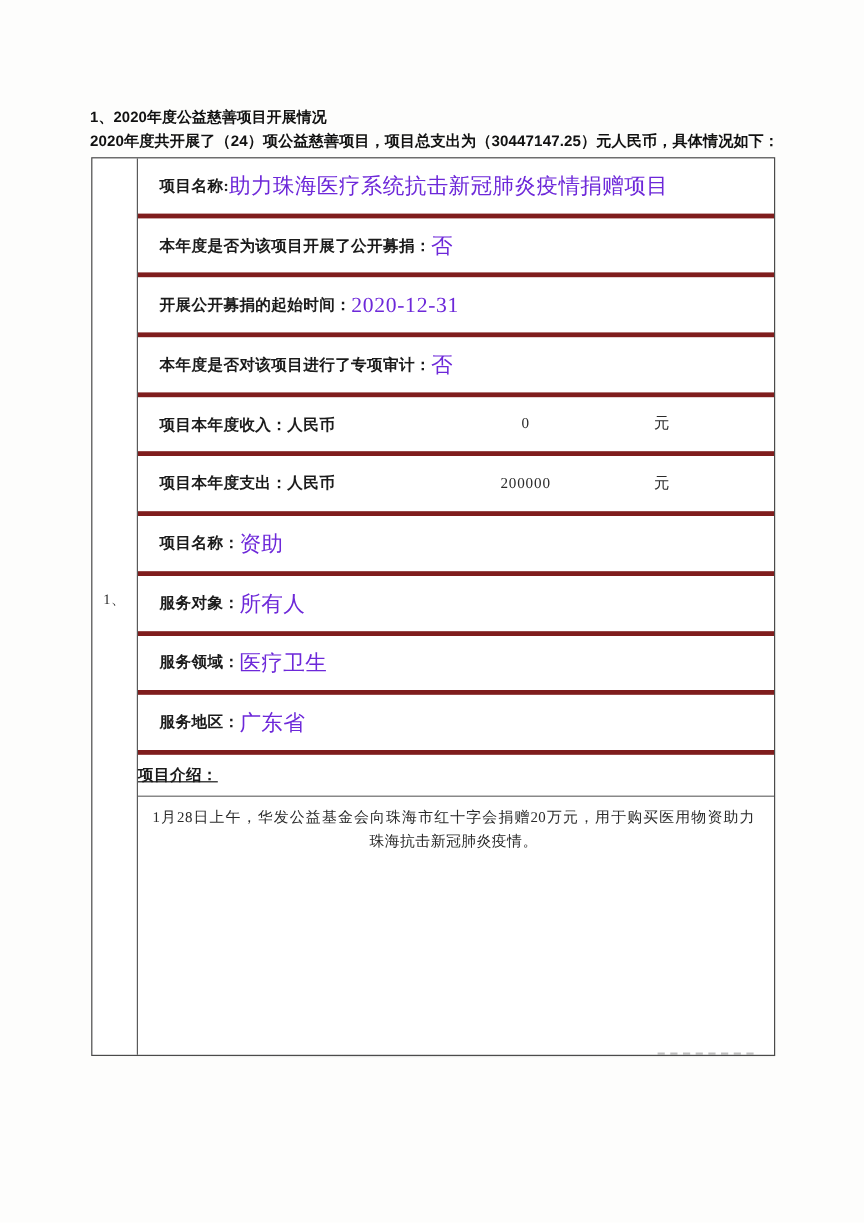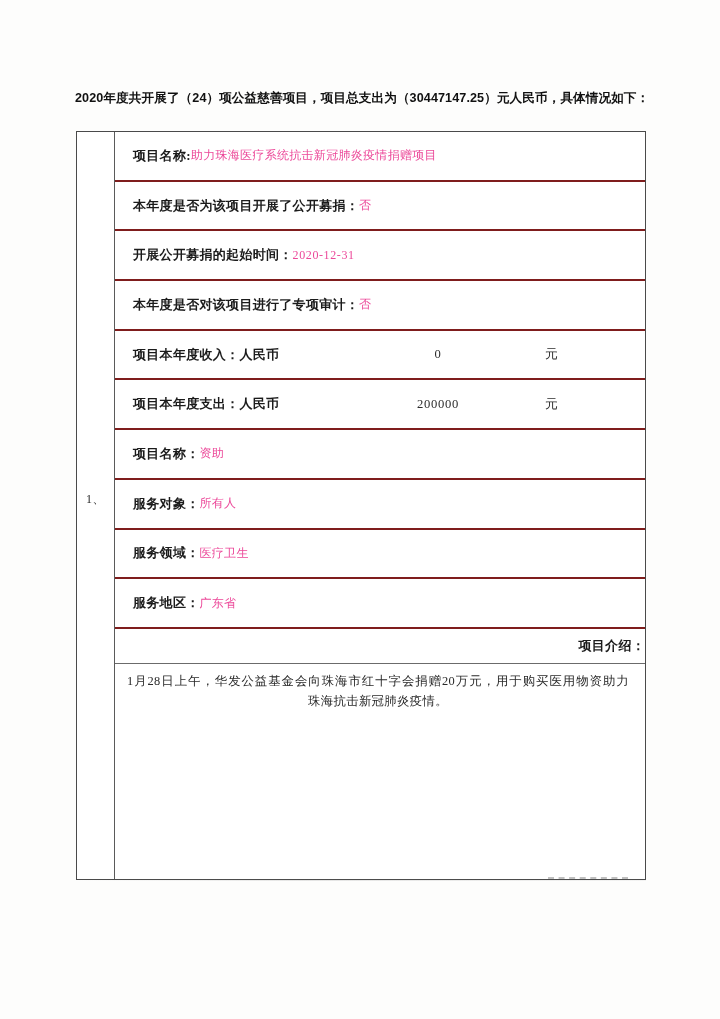--- a/index.html
+++ b/index.html
@@ -92,40 +92,40 @@
   }
   .rows-col {
     flex: 1 1 auto;
     display: flex;
     flex-direction: column;
     box-sizing: border-box;
   }
   .trow {
     height: 49.7px;
     flex: 0 0 49.7px;
-    border-bottom: 2px solid #7f1d1d;
+    border-bottom: 4px solid #7f1d1d;
     box-sizing: border-box;
     display: flex;
     align-items: center;
     padding-left: 18px;
     position: relative;
   }
   .trow .lbl {
     font-family: "Liberation Serif", "DejaVu Serif", serif;
     font-size: 13px;
     font-weight: bold;
     color: #1b1b1b;
     letter-spacing: 0.3px;
     white-space: nowrap;
   }
   .trow .val {
     font-family: "Liberation Serif", "DejaVu Serif", serif;
-    font-size: 12px;
+    font-size: 18px;
     font-weight: normal;
-    color: #ec4899;
+    color: #6d28d9;
     letter-spacing: 0.3px;
     white-space: nowrap;
   }
   .trow .val.mono-ish {
     letter-spacing: 0.6px;
   }
 
   
   .money-row .amount {
     position: absolute;
@@ -147,22 +147,23 @@
   }
 
   
   .intro-head-row {
     height: 35px;
     flex: 0 0 35px;
     border-bottom: 1px solid #6b6b6b;
     box-sizing: border-box;
     display: flex;
     align-items: center;
-    justify-content: flex-end;
+    justify-content: flex-start;
     padding-left: 0;
+    text-decoration: underline;
   }
   .intro-head-row .lbl {
     font-size: 13px;
     font-weight: bold;
   }
 
   
   .intro-body {
     flex: 1 1 auto;
     box-sizing: border-box;
@@ -208,20 +209,21 @@
     opacity: 0.6;
   }
 </style>
 </head>
 <body>
 
 <div class="page">
 
 
   <div class="subtitle-block">
+    <p class="doc-subtitle">1、2020年度公益慈善项目开展情况</p>
     <p class="doc-subtitle second">2020年度共开展了（24）项公益慈善项目，项目总支出为（30447147.25）元人民币，具体情况如下：</p>
   </div>
 
   <div class="project-table">
 
     <div class="index-col">
       <span class="index-label">1、</span>
     </div>
 
     <div class="rows-col">

